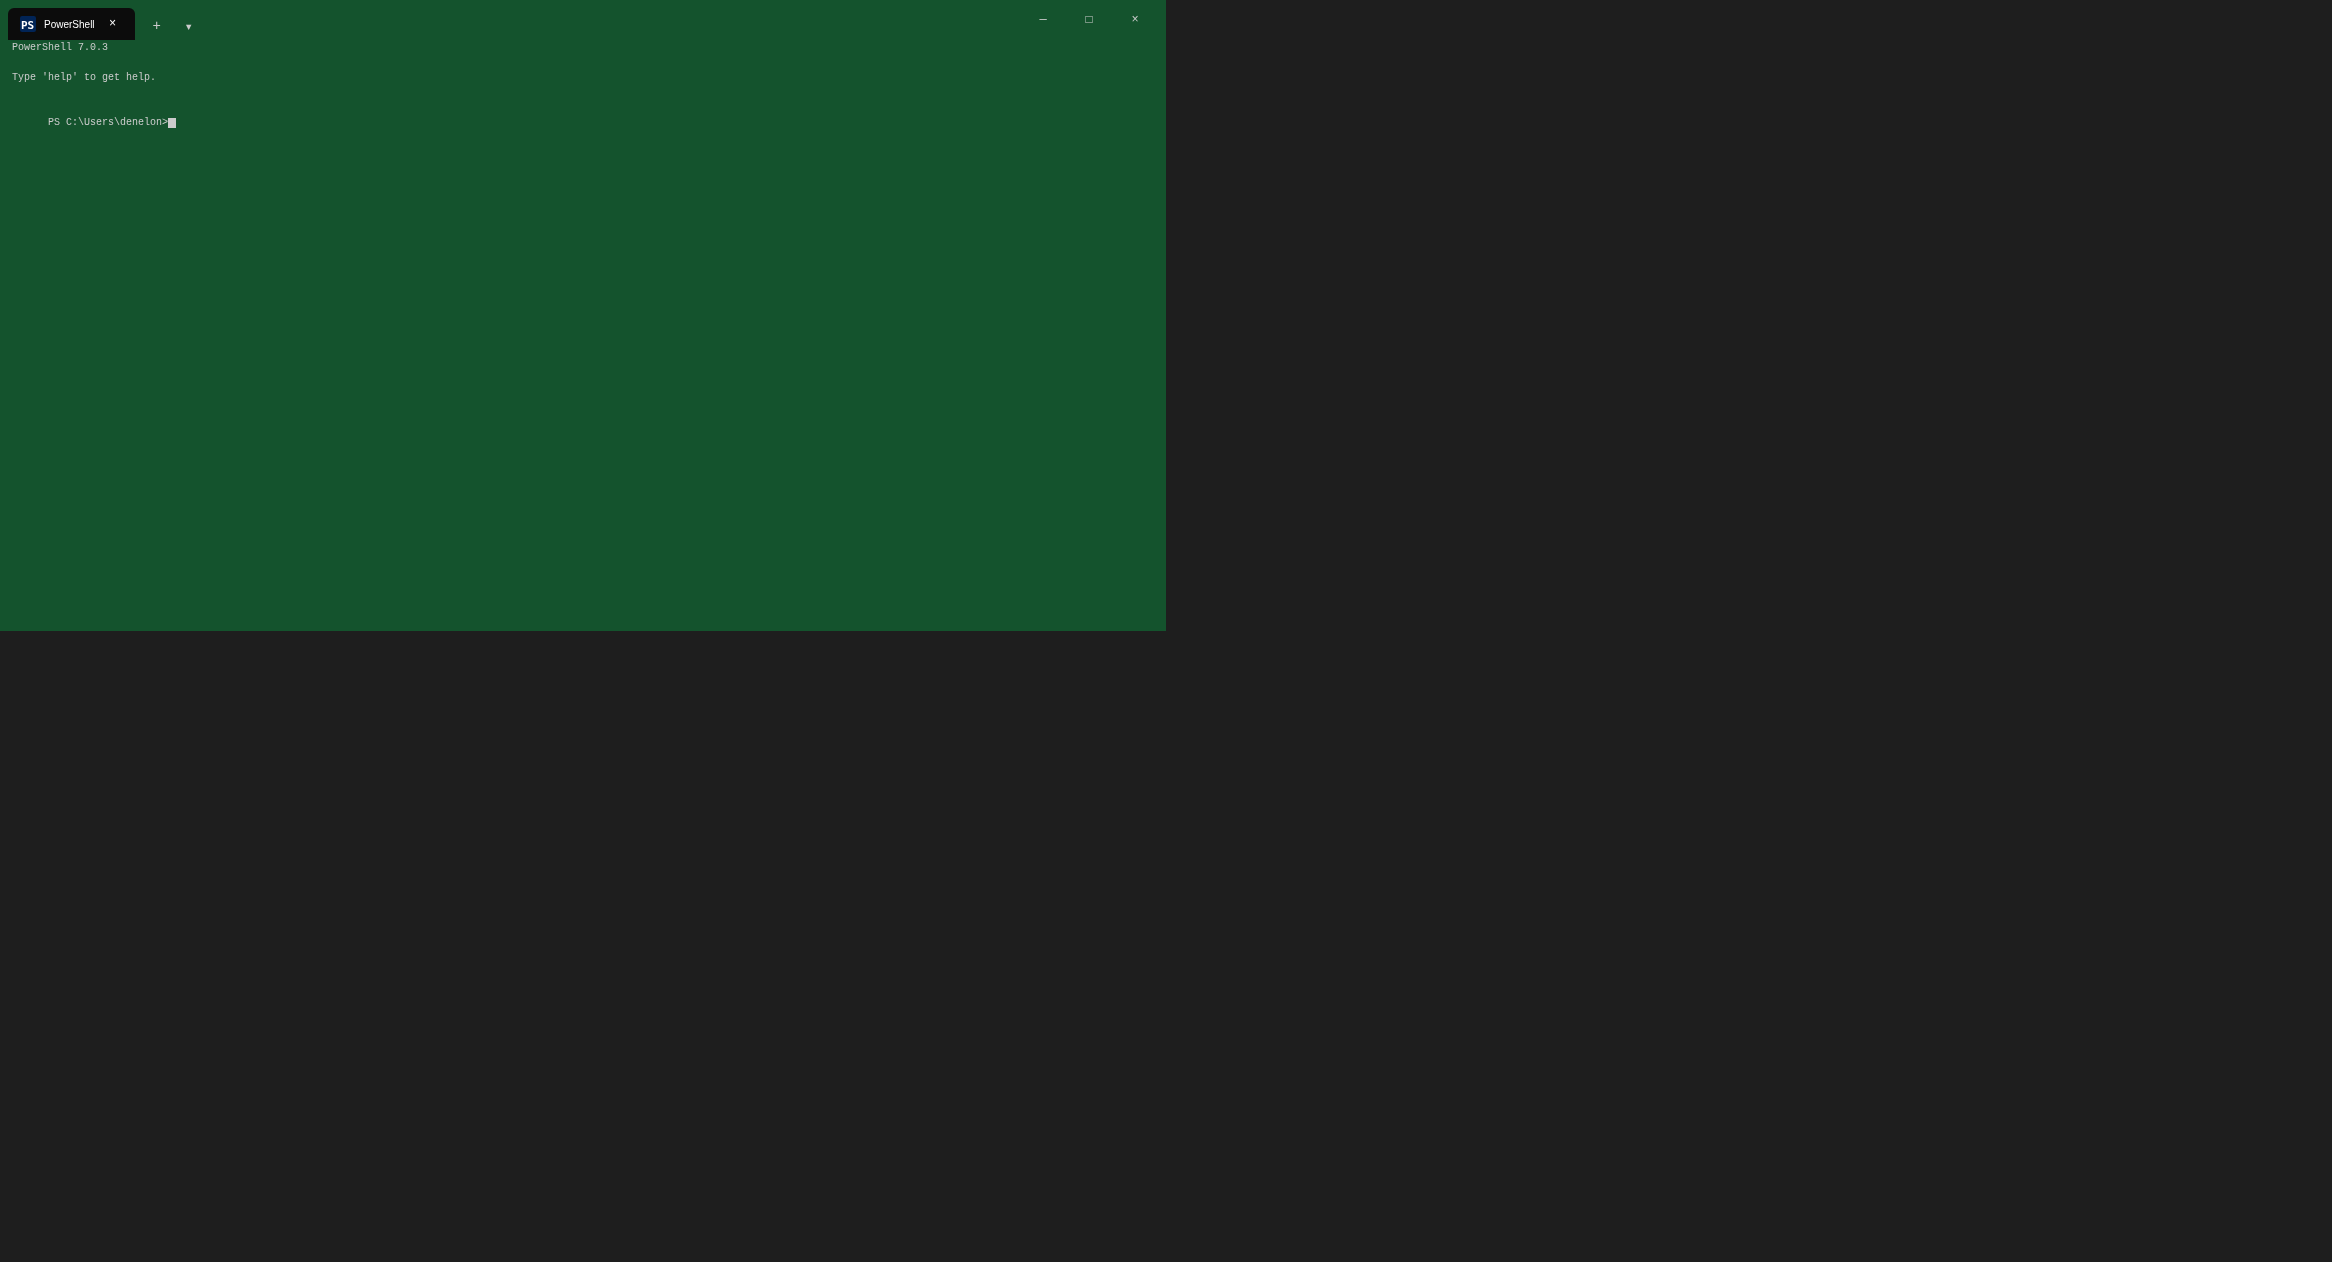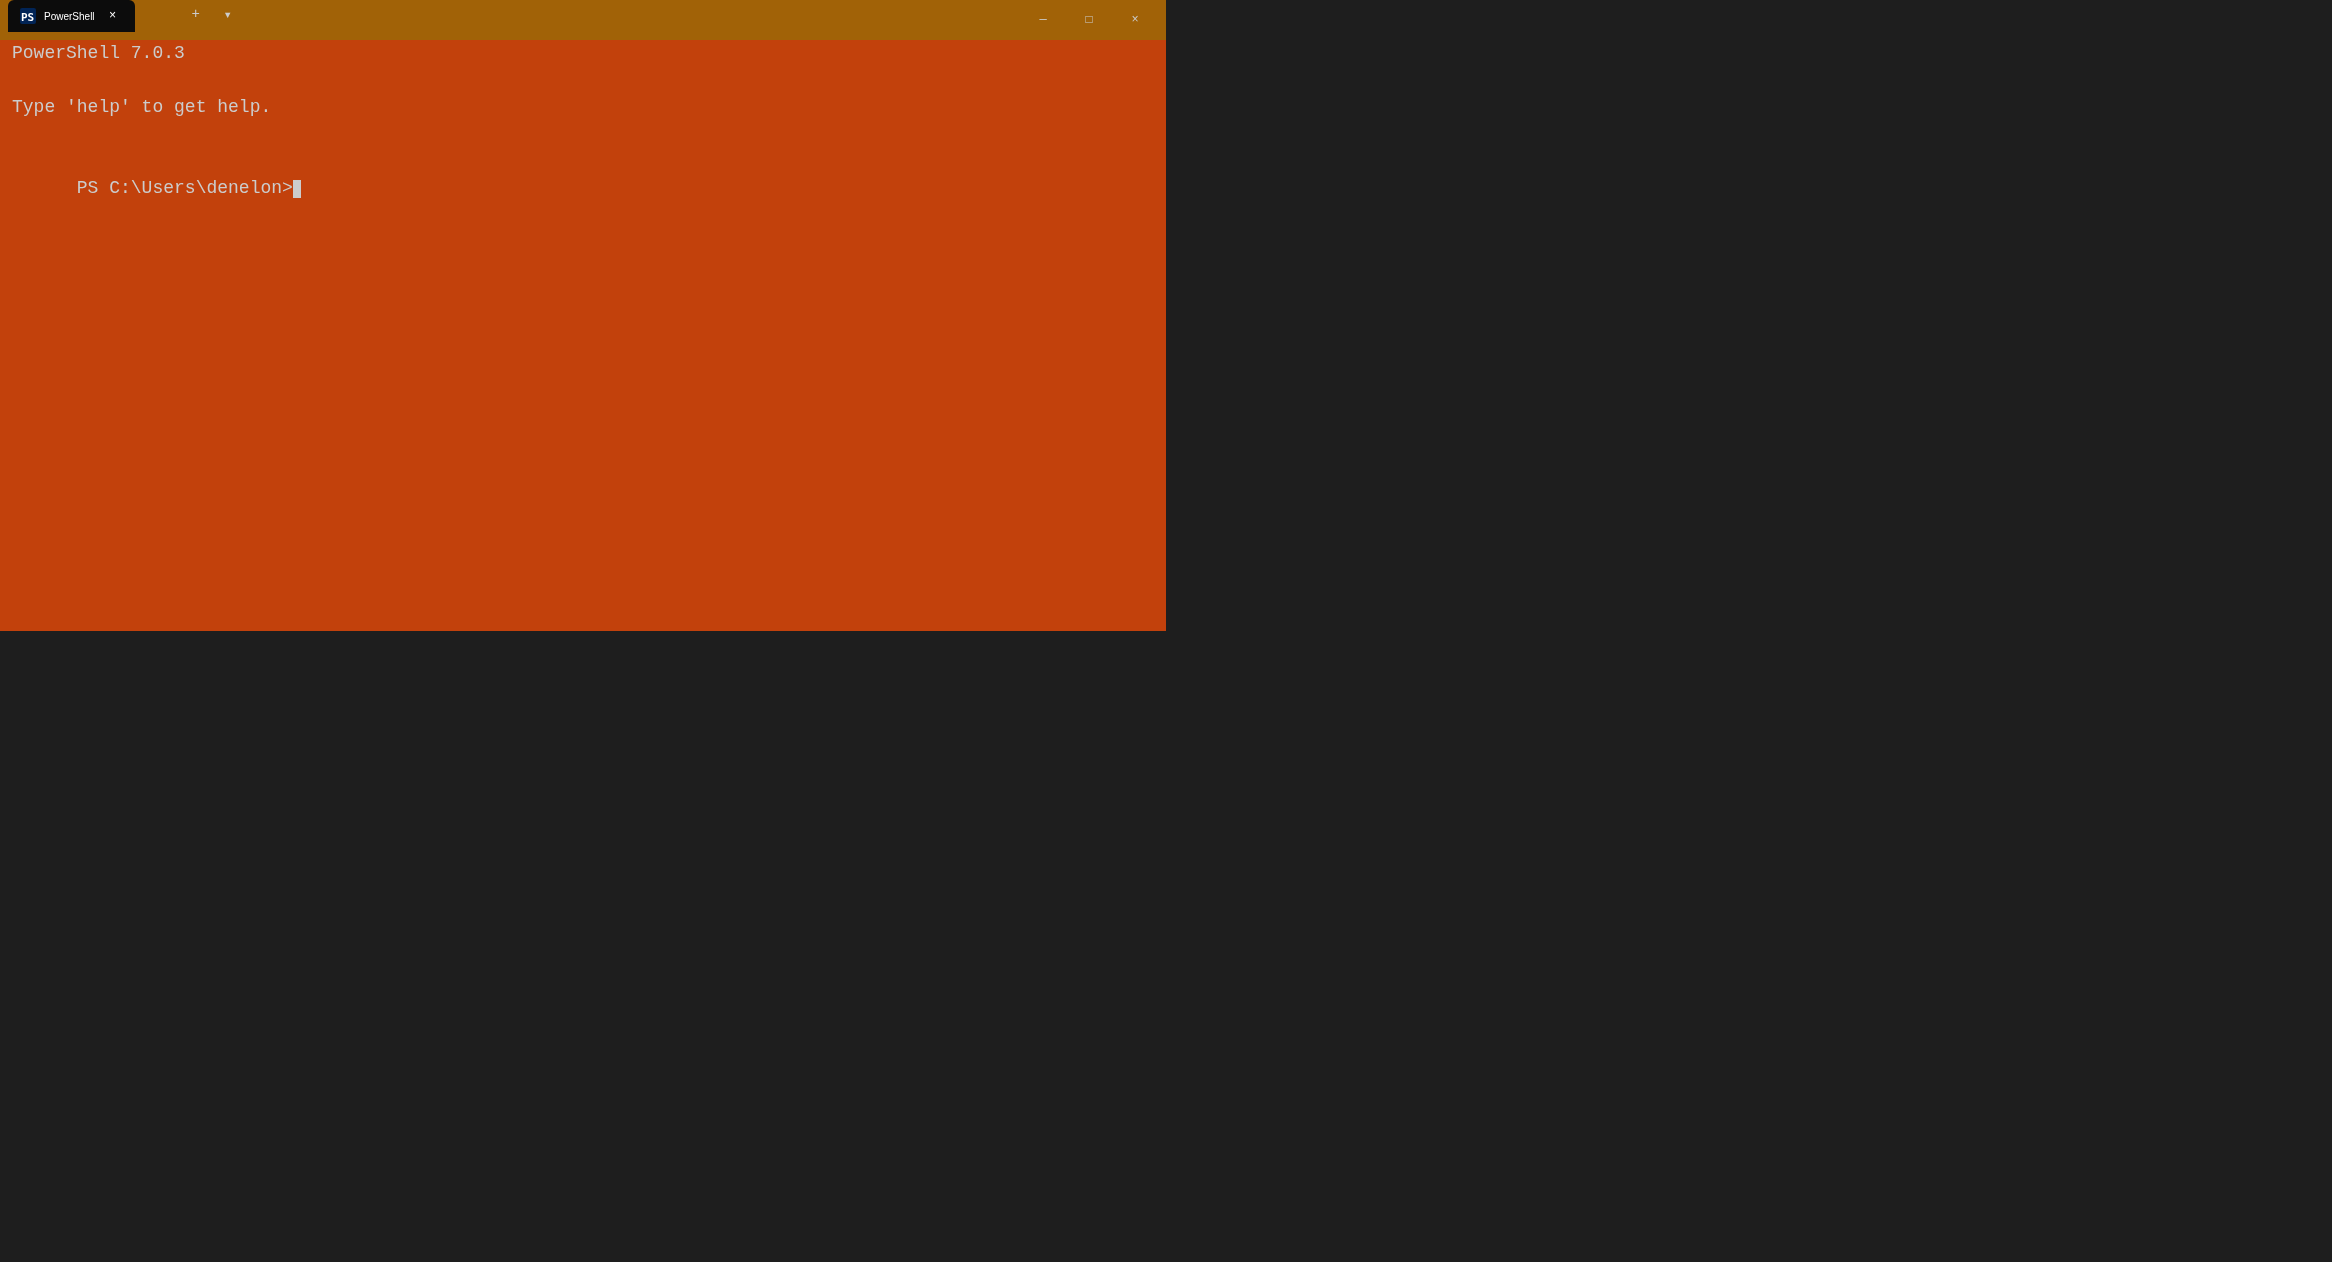--- a/index.html
+++ b/index.html
@@ -19,27 +19,26 @@
     .window {
       width: 100%;
       height: 100%;
       display: flex;
       flex-direction: column;
       background: #000000;
     }
 
     .titlebar {
       display: flex;
-      align-items: flex-start;
-      background: #a16207;
+      align-items: flex-end;
+      background: #14532d;
       height: 40px;
       min-height: 40px;
       padding: 0 8px;
       user-select: none;
-      gap: 39px;
     }
 
     .tab {
       display: flex;
       align-items: center;
       background: #0c0c0c;
       padding: 0 12px;
       height: 32px;
       border-radius: 6px 6px 0 0;
       gap: 8px;
@@ -95,25 +94,25 @@
       justify-content: center;
       width: 46px;
       height: 40px;
       cursor: pointer;
       color: #cccccc;
       font-size: 12px;
     }
 
     .terminal-body {
       flex: 1;
-      background: #c2410c;
+      background: #14532d;
       padding: 0 12px;
       color: #cccccc;
       font-family: 'Courier New', Courier, monospace;
-      font-size: 18px;
+      font-size: 10px;
       line-height: 1.5;
       overflow: auto;
     }
 
     .line {
       white-space: pre;
     }
 
     .blank-line {
       height: 1.5em;

